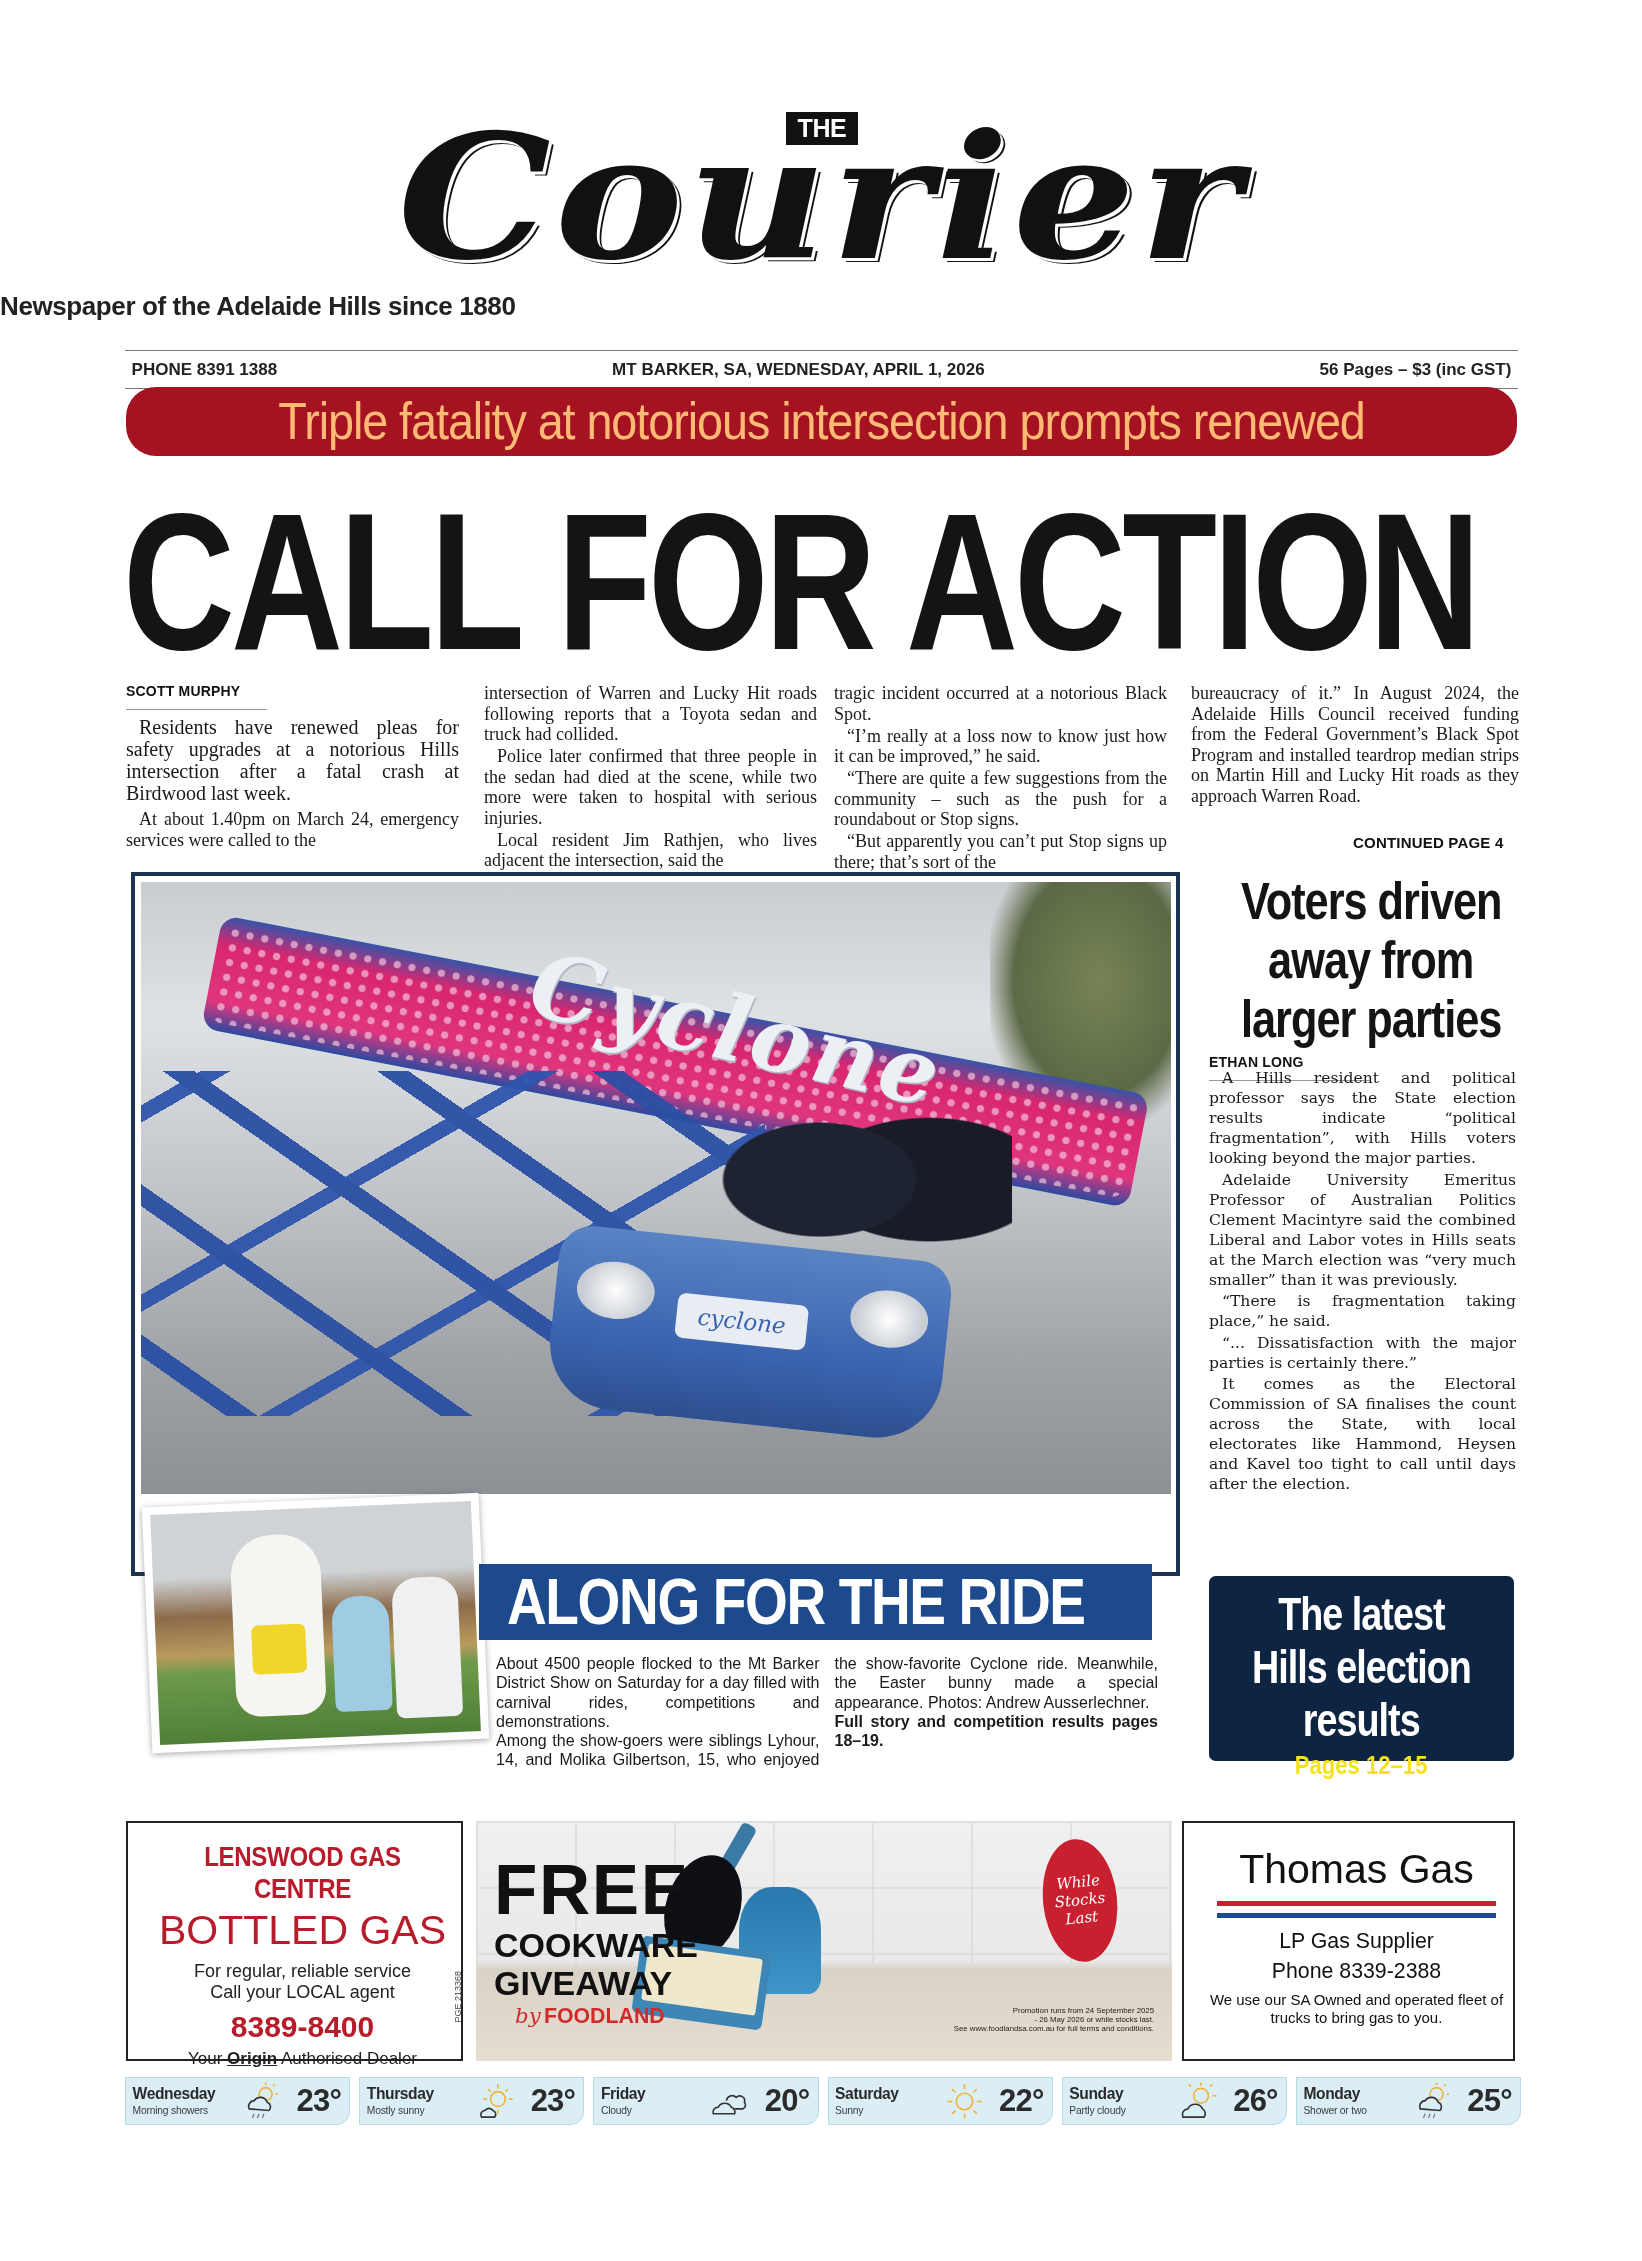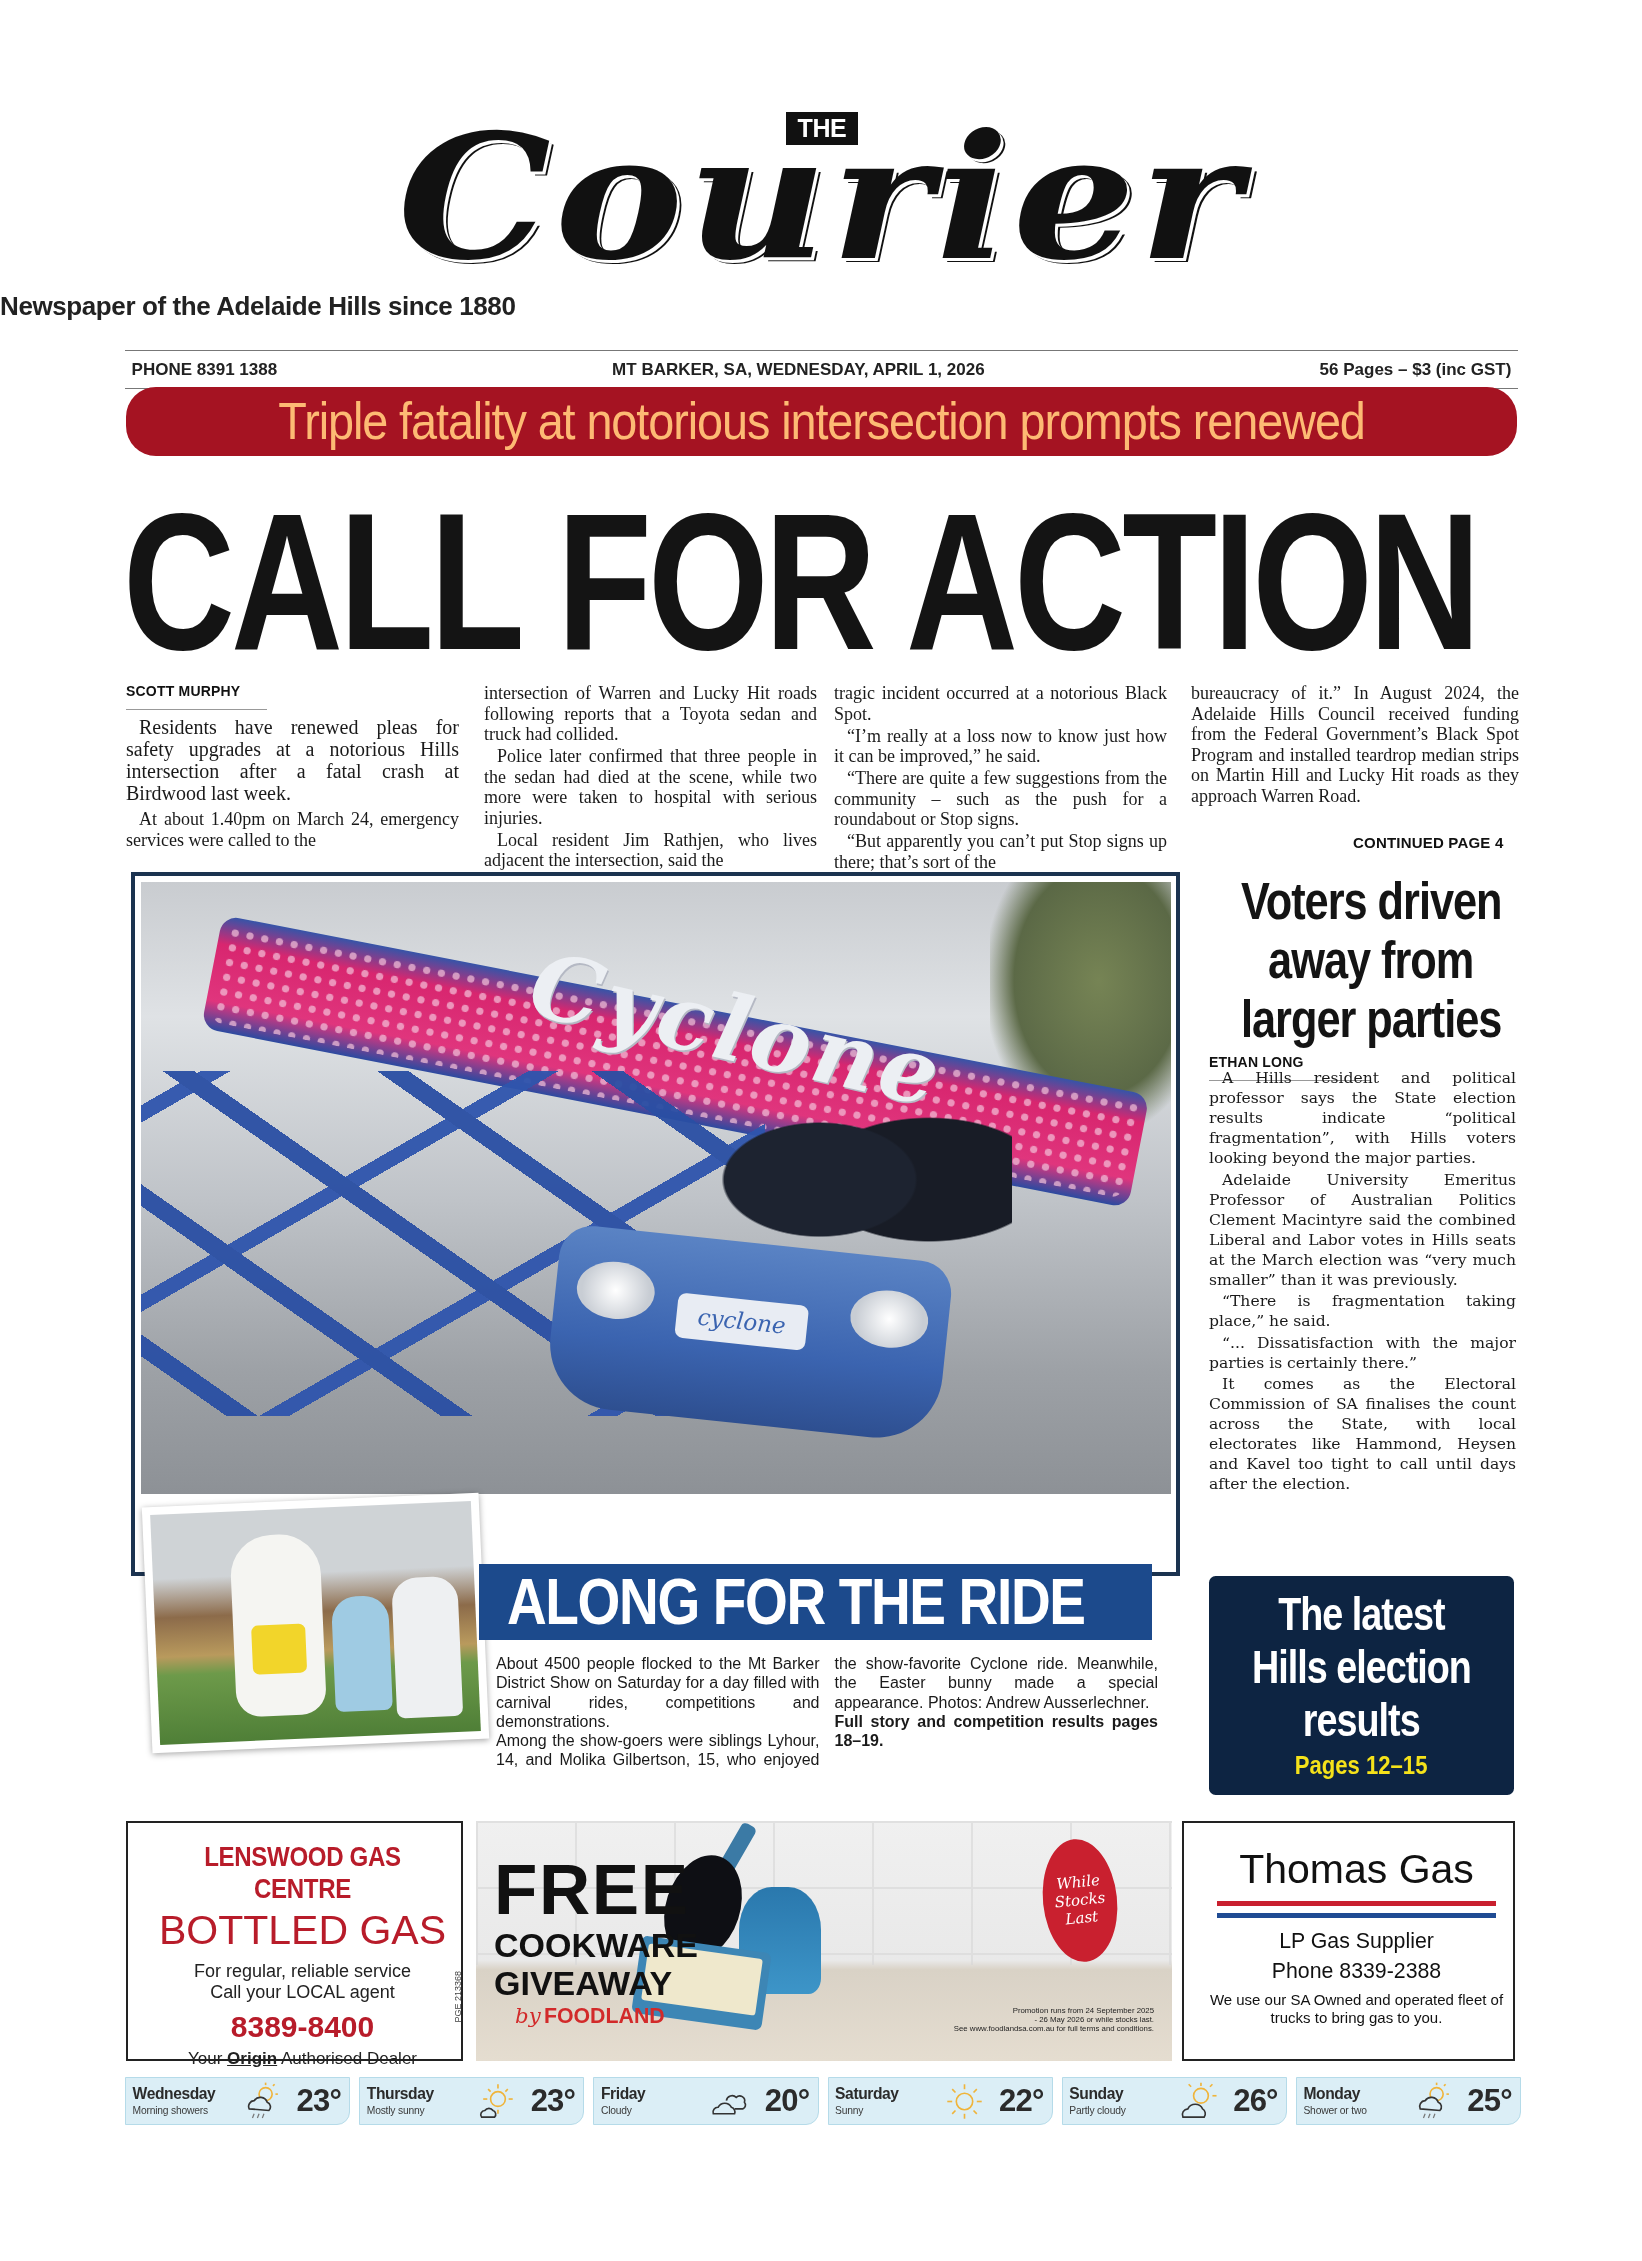--- a/index.html
+++ b/index.html
@@ -67,21 +67,21 @@
     column-count: 2; column-gap: 15px; text-align: justify; }
   .caption p { margin: 0; }
   .caption b { font-weight: bold; }
 
   
   .side-head { position: absolute; left: 1207px; top: 872px; width: 328px; font-weight: 900; font-size: 51px; line-height: 59px; text-align: center;
     letter-spacing: -1.2px; color: #141414; }
   .side-head span { display: inline-block; transform: scaleX(0.85); }
   .col.side { font-family: "DejaVu Serif", serif; font-size: 15.6px; line-height: 20px; }
 
-  .promo-box { position: absolute; left: 1209px; top: 1576px; width: 305px; height: 219px; background: #0d2442; border-radius: 6.6px; color: #fff; text-align: center; }
+  .promo-box { position: absolute; left: 1209px; top: 1576px; width: 305px; height: 185px; background: #0d2442; border-radius: 6.6px; color: #fff; text-align: center; }
   .promo-box .t { font-weight: 900; font-size: 46px; line-height: 53px; letter-spacing: -1.2px; margin-top: 11.5px; }
   .promo-box .t span { display: inline-block; transform: scaleX(0.82); }
   .promo-box .p { font-weight: 900; font-size: 26px; color: #f5e21a; margin-top: 3.3px; }
   .promo-box .p span { display: inline-block; transform: scaleX(0.85); }
 
   
   .ad { position: absolute; top: 1821px; height: 240px; background: #fff; padding-left: 16px; }
   .ad-left { left: 126px; width: 337px; border: 2.5px solid #222; text-align: center; }
   .ad-left .a1 { color: #b81c2a; font-weight: 900; font-size: 28px; margin-top: 18px; letter-spacing: -0.4px; }
   .ad-left .a1 span { display: inline-block; transform: scaleX(0.86); }

